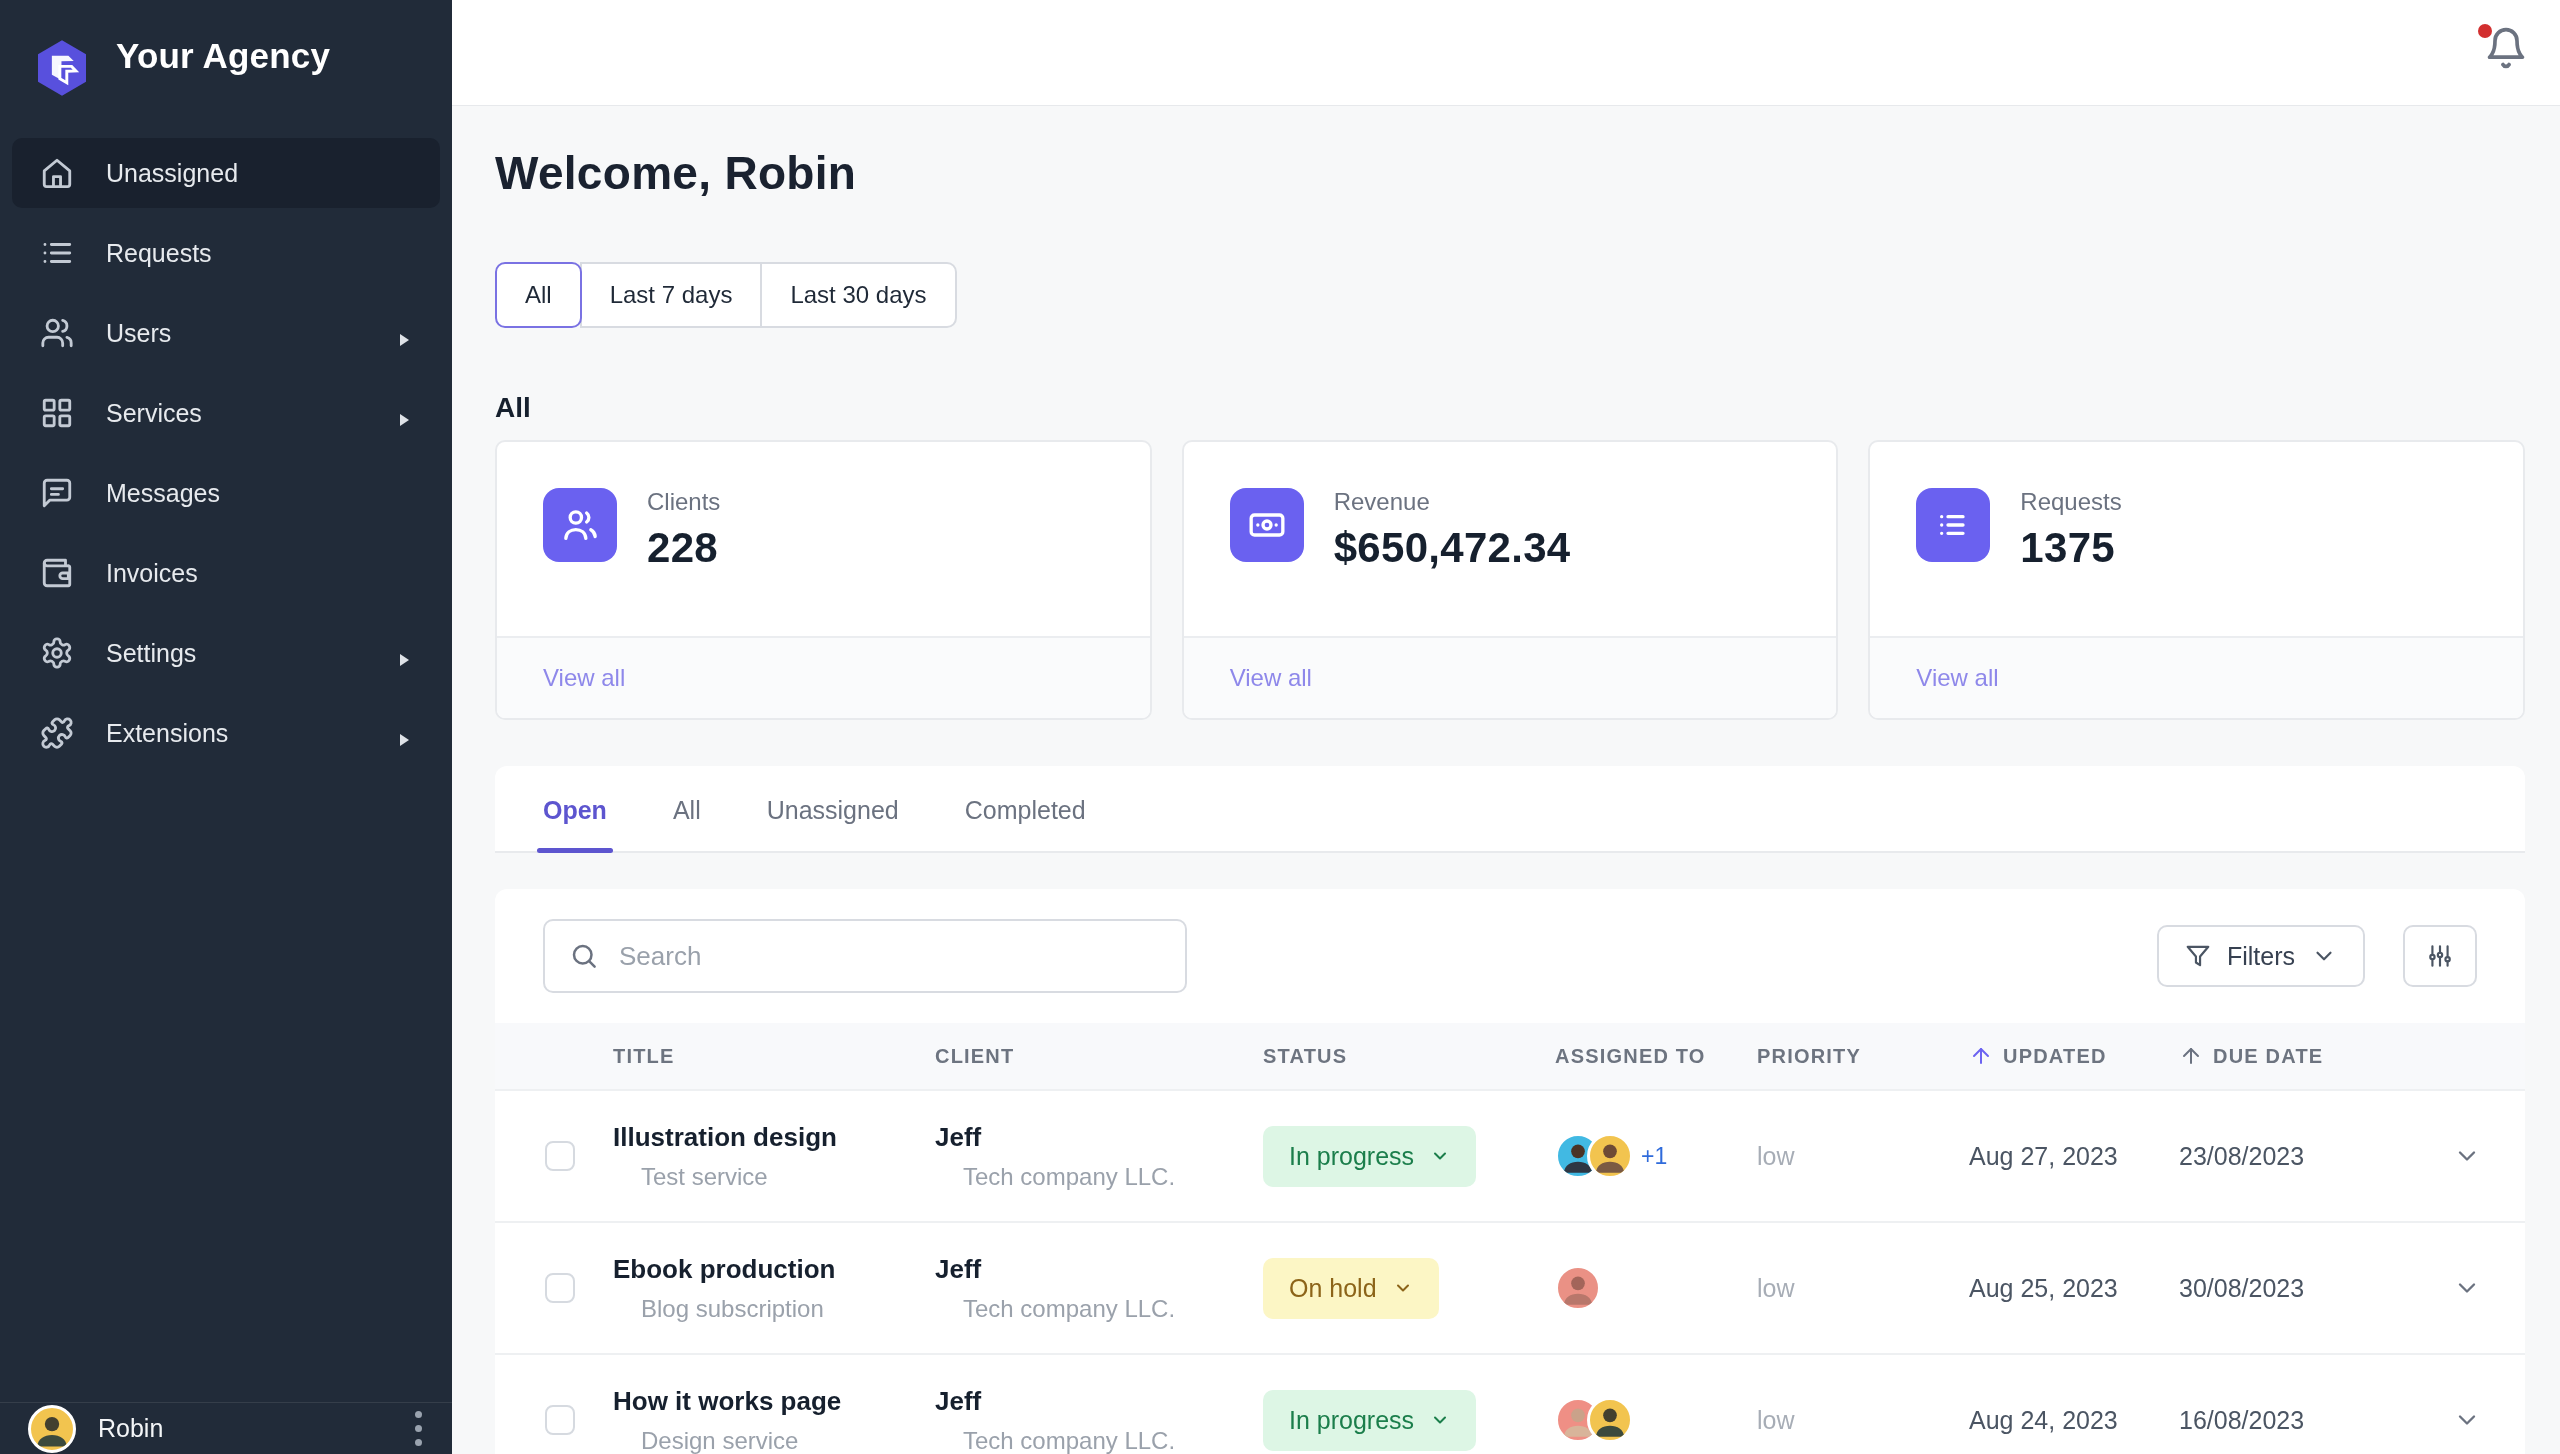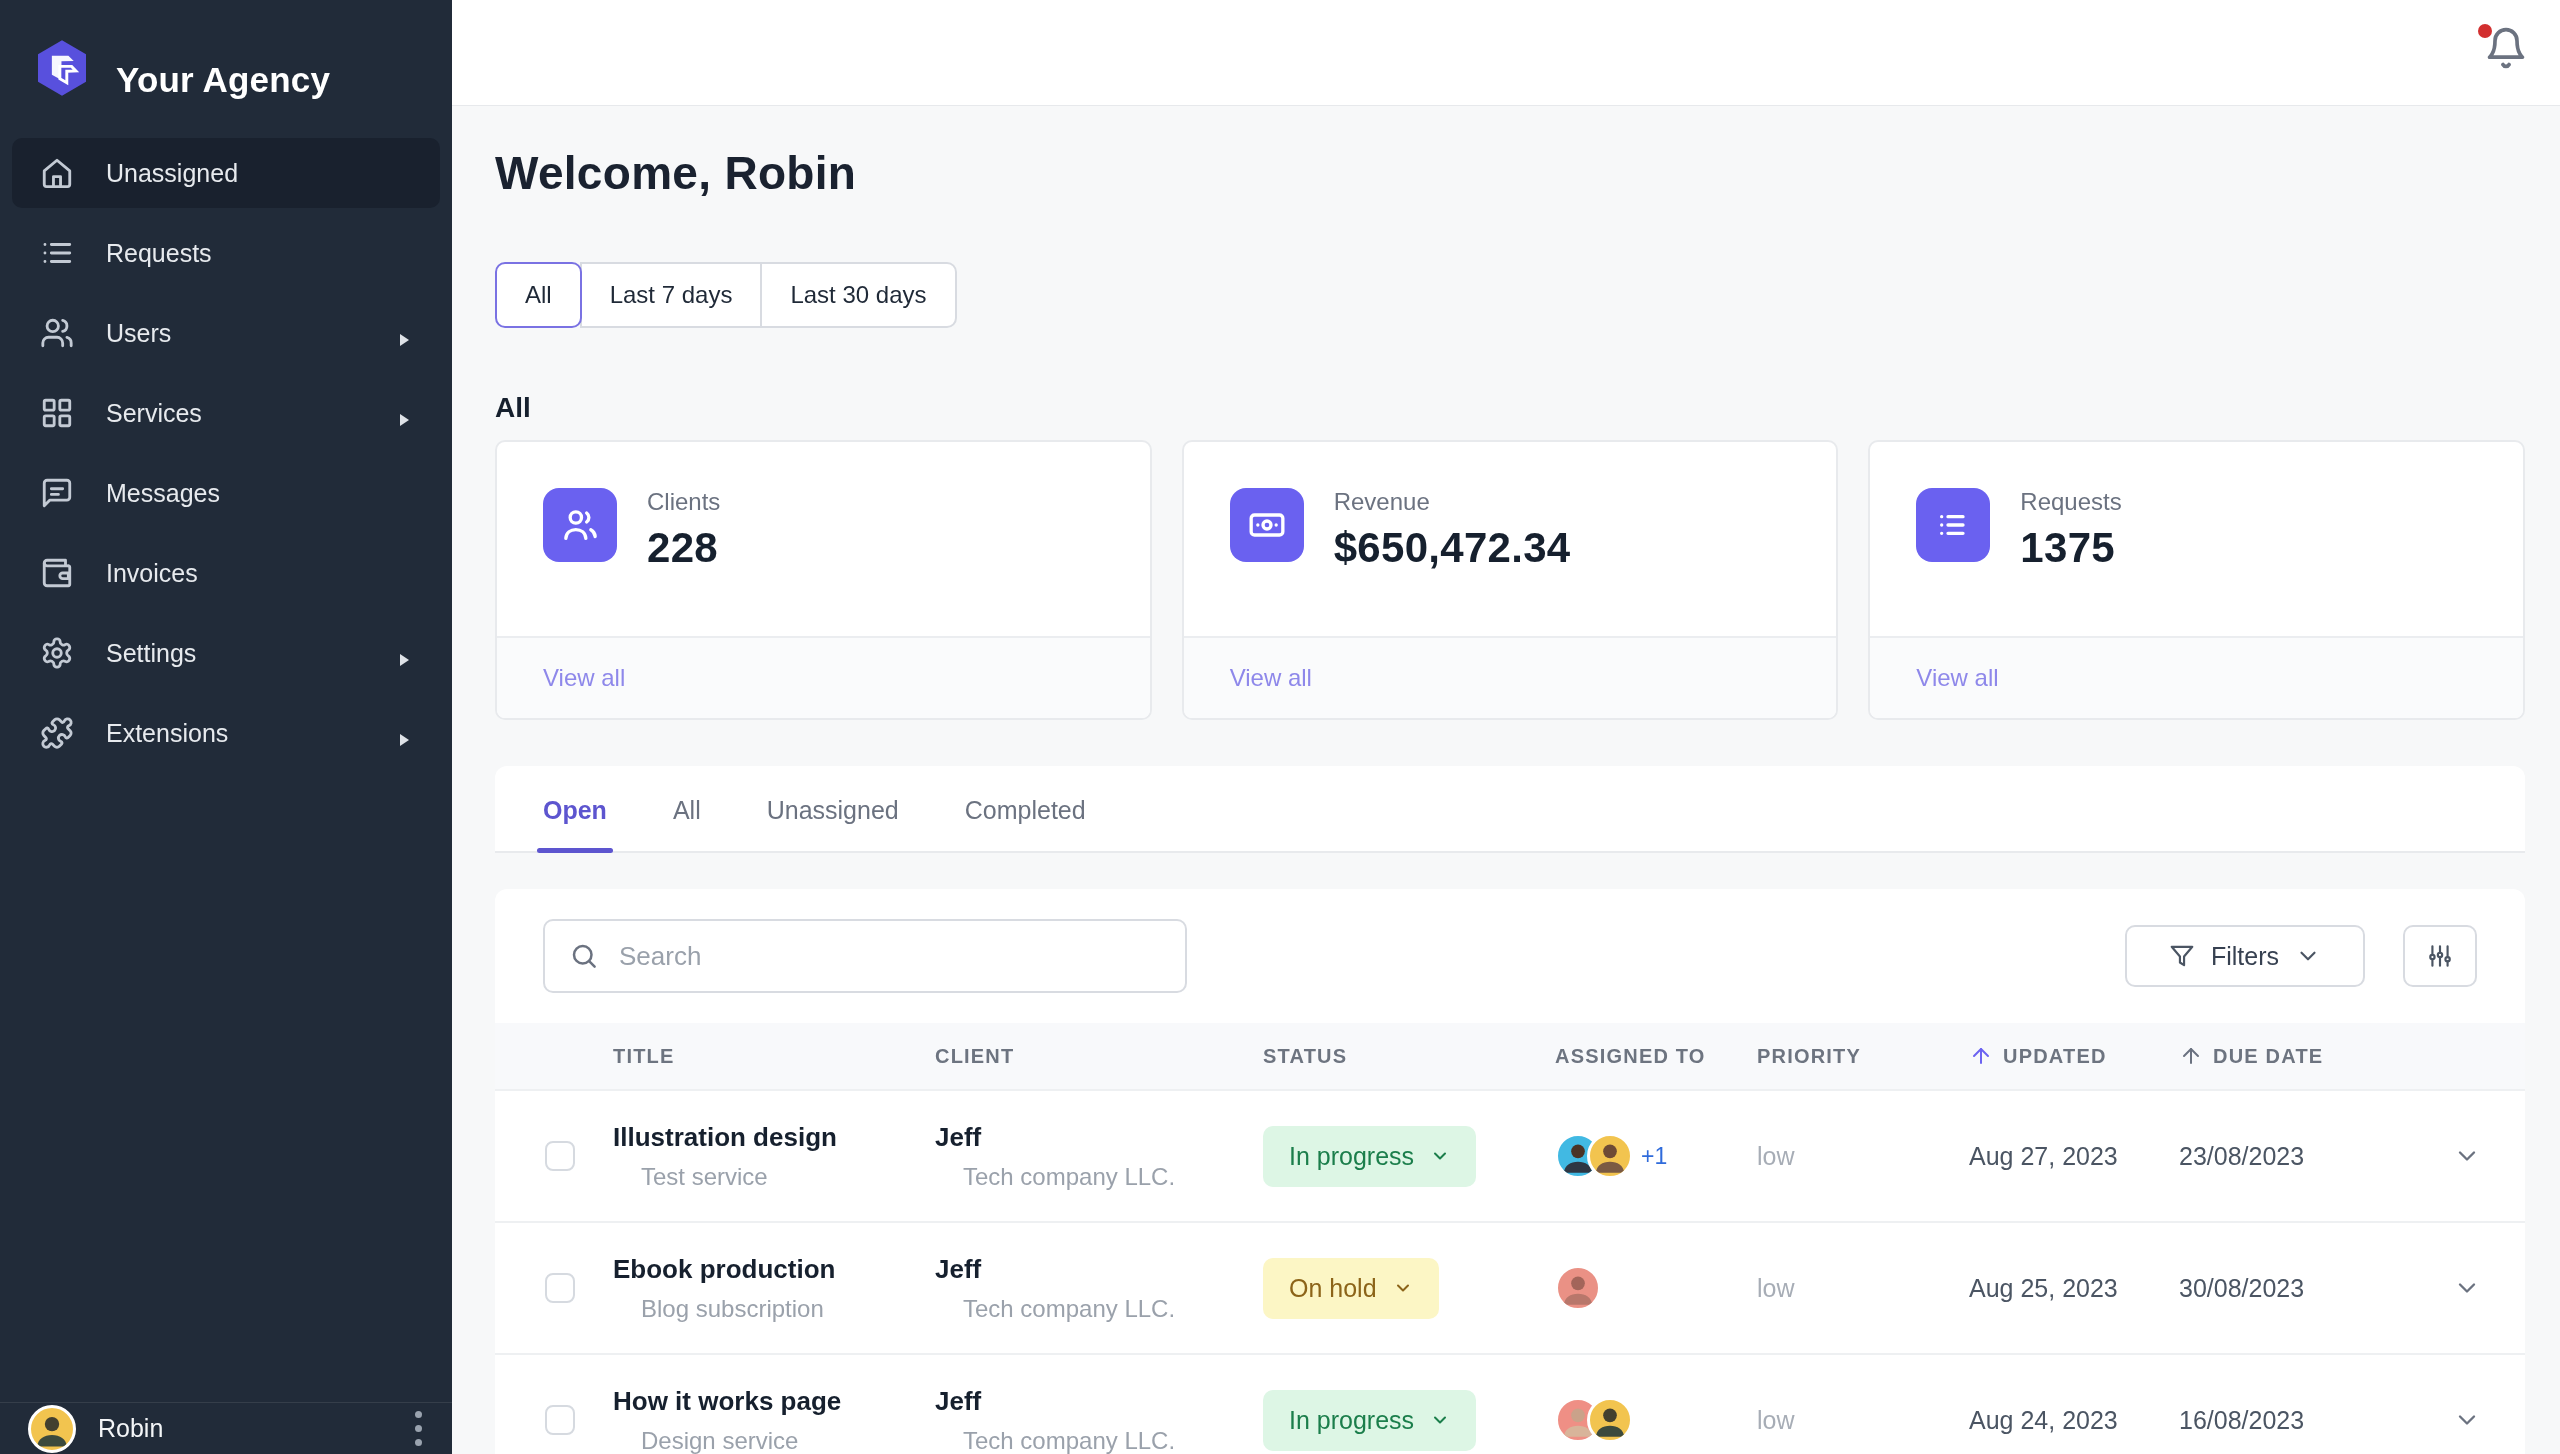--- a/index.html
+++ b/index.html
@@ -1,21 +1,21 @@
 <!DOCTYPE html>
 <html><head>
 <meta charset="utf-8">
 <style>
   * { margin:0; padding:0; box-sizing:border-box; }
   html,body { width:2560px; height:1454px; overflow:hidden; }
   body { font-family:"Liberation Sans", sans-serif; background:#f7f8f9; display:flex; color:#1a2230; }
 
   
   .sidebar { width:452px; min-width:452px; background:#212b39; display:flex; flex-direction:column; height:100%; }
-  .brand { display:flex; align-items:flex-end; gap:22px; padding:36px 40px 38px 30px; }
+  .brand { display:flex; align-items:flex-start; gap:22px; padding:36px 40px 38px 30px; }
   .brand-logo { width:64px; height:64px; flex:0 0 auto; }
   .brand-name { color:#fff; font-size:35px; font-weight:bold; letter-spacing:.2px; }
   .nav { flex:1; padding:0 12px; }
   .nav-item { display:flex; align-items:center; height:70px; margin-bottom:10px; padding:0 28px; border-radius:10px; color:#e7eaee; font-size:25px; cursor:pointer; }
   .nav-item.active { background:#19212e; }
   .nav-item .nicon { width:34px; height:34px; margin-right:32px; color:#c3cad4; flex:0 0 auto; }
   .nav-item .nicon svg { width:100%; height:100%; }
   .nav-item .arrow { margin-left:auto; width:16px; height:16px; color:#dfe3e8; }
   .userbar { border-top:1px solid rgba(255,255,255,.09); height:52px; display:flex; align-items:center; padding:0 24px 0 28px; }
   .userbar .uname { color:#f3f5f7; font-size:25px; margin-left:22px; }
@@ -62,21 +62,21 @@
   .tab.active { color:#5d55cf; font-weight:bold; }
   .tab.active::after { content:""; position:absolute; left:-6px; right:-6px; bottom:-2px; height:5px; background:#5d55cf; border-radius:3px; }
 
   .table-card { margin-top:36px; background:#fff; border-radius:12px; padding-top:30px; min-height:600px; }
   .toolbar { display:flex; align-items:center; justify-content:space-between; padding:0 48px; }
   .search-box { position:relative; width:644px; }
   .search-box input { width:100%; height:74px; border:2px solid #d8dbe1; border-radius:10px; padding:0 24px 0 74px; font-size:26px; color:#374151; outline:none; background:#fff; font-family:"Liberation Sans",sans-serif; }
   .search-box input::placeholder { color:#9aa1ab; }
   .search-ic { position:absolute; left:26px; top:22px; width:30px; height:30px; color:#6b7280; }
   .toolbar-right { display:flex; gap:38px; align-items:center; }
-  .btn { display:flex; align-items:center; gap:16px; height:62px; padding:0 42px; background:#fff; border:2px solid #d8dbe1; border-radius:10px; font-size:25px; color:#374151; cursor:pointer; }
+  .btn { display:flex; align-items:center; gap:16px; height:62px; padding:0 26px; background:#fff; border:2px solid #d8dbe1; border-radius:10px; font-size:25px; color:#374151; cursor:pointer; }
   .btn svg { width:26px; height:26px; color:#4b5563; }
   .btn.icon-only { width:74px; justify-content:center; padding:0; }
 
   .tgrid { display:grid; grid-template-columns:118px 322px 328px 292px 202px 212px 210px minmax(0,1fr); align-items:center; }
   .thead { background:#f8f9fb; height:66px; margin-top:30px; color:#6d7480; }
   .th { font-size:20px; text-transform:uppercase; letter-spacing:1.2px; font-weight:bold; display:flex; align-items:center; gap:10px; }
   .th .sort { width:24px; height:24px; }
   .sort.purple { color:#6c63f1; } .sort.gray { color:#6b7280; }
   .trow { height:132px; border-top:2px solid #eef0f2; }
   .trow:first-of-type { border-top:none; }

